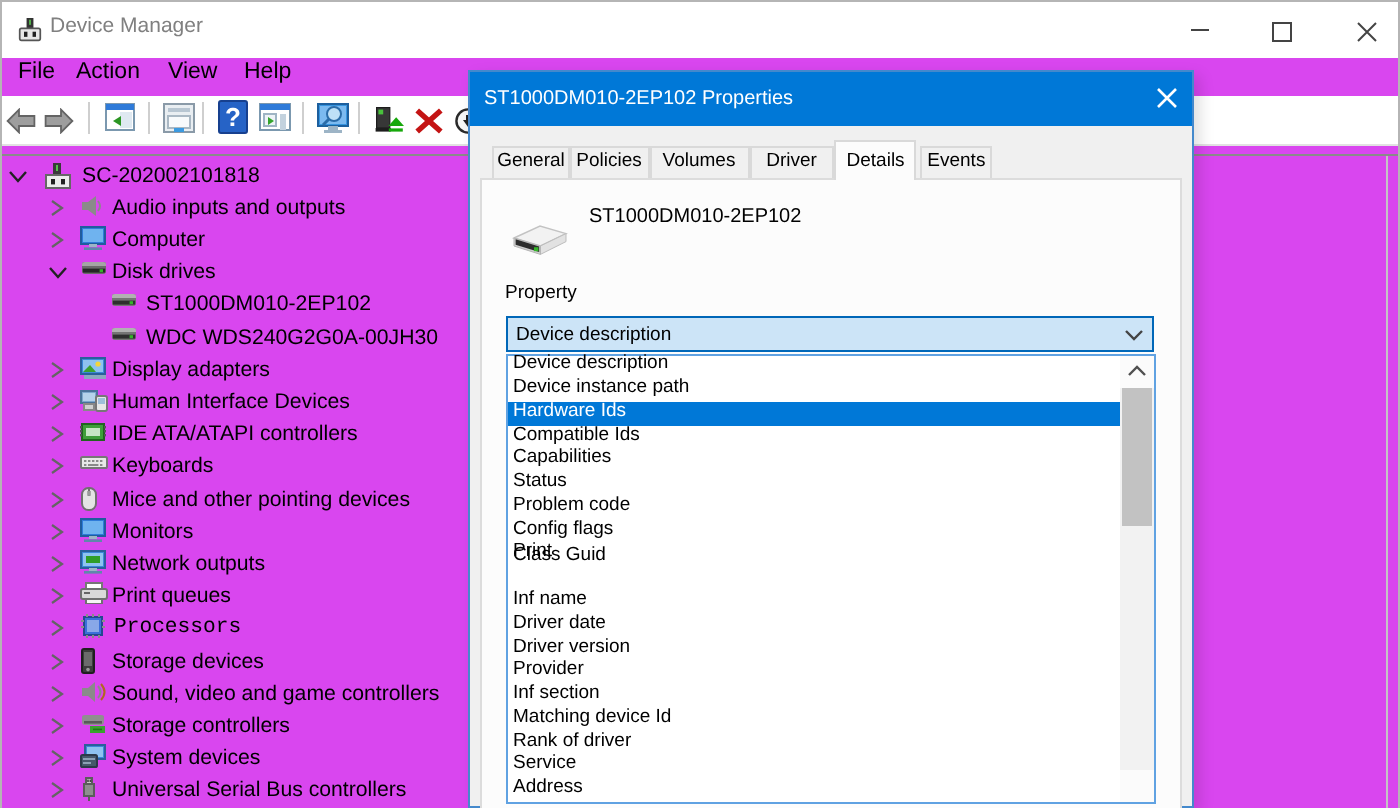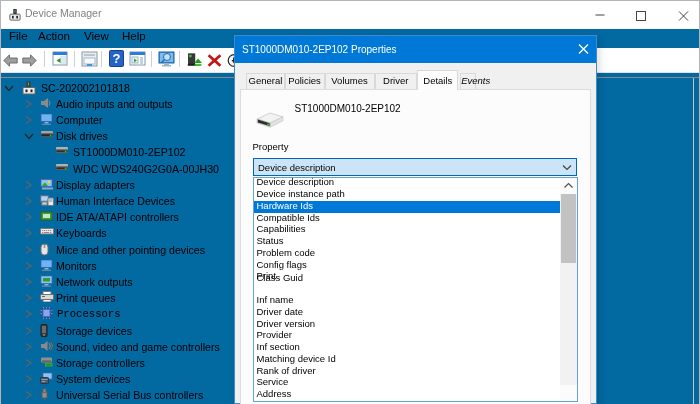--- a/index.html
+++ b/index.html
@@ -1,17 +1,17 @@
 <!DOCTYPE html>
 <html><head>
 <meta charset="utf-8">
 <style>
   html,body{margin:0;padding:0;}
   body{width:700px;height:404px;overflow:hidden;font-family:"Liberation Sans",sans-serif;-webkit-font-smoothing:antialiased;}
-  .win{position:absolute;left:0;top:0;width:700px;height:404px;background:#0369a1;border-left:1px solid #b5b5b5;border-top:1px solid #b5b5b5;border-right:1px solid #b5b5b5;box-sizing:border-box;}
+  .win{position:absolute;left:0;top:0;width:700px;height:404px;background:#d946ef;border-left:1px solid #b5b5b5;border-top:1px solid #b5b5b5;border-right:1px solid #b5b5b5;box-sizing:border-box;}
   .abs{position:absolute;}
   
   .tbar{position:absolute;left:0;top:0;width:100%;height:28px;background:#fff;}
   .ttext{position:absolute;left:24px;top:6px;font-size:10.5px;color:#808080;}
   .wbtn{position:absolute;top:0;width:30px;height:28px;color:#1a1a1a;}
   
   .menu{position:absolute;top:29px;height:18px;font-size:11.5px;color:#000;}
   
   .tool{position:absolute;left:0;top:47px;width:100%;height:25px;background:#fff;border-bottom:1px solid #e2e2e2;box-sizing:border-box;}
   .sep{position:absolute;top:3px;width:1px;height:16px;background:#cfcfcf;}
@@ -401,21 +401,21 @@
       <div class="txt">ST1000DM010-2EP102 Properties</div>
       <svg class="dclose" width="32" height="27">
           <path d="M12 8.5 L21 17.5 M21 8.5 L12 17.5" stroke="#fff" stroke-width="1.3" fill="none"></path>
         </svg>
     </div>
     <div class="tab" style="left:11px;width:39px;">General</div>
     <div class="tab" style="left:49.5px;width:40px;">Policies</div>
     <div class="tab" style="left:89.5px;width:50px;">Volumes</div>
     <div class="tab" style="left:139.5px;width:42.5px;">Driver</div>
     <div class="tab active" style="left:182.3px;width:41px;">Details</div>
-    <div class="tab" style="left:225.2px;width:16px;font-style:italic;">Events</div>
+    <div class="tab" style="left:225.2px;width:36px;">Events</div>
     <div class="page"></div>
     <svg class="abs" style="left:21px;top:76px;z-index:2" width="28" height="16" viewBox="0 0 28 16">
       <path d="M1 7 L14 1 L27 4.8 L14.2 11 Z" fill="#f2f2f2" stroke="#c3c3c3" stroke-width="0.7"></path>
       <path d="M14.2 11 L27 4.8 L27 8.8 L14.2 15.2 Z" fill="#e2e2e2" stroke="#bdbdbd" stroke-width="0.5"></path>
       <path d="M1 7 L14.2 11 L14.2 15.2 L1 11 Z" fill="#cfcfcf" stroke="#b5b5b5" stroke-width="0.5"></path>
       <path d="M1.8 7.6 L13.6 11.2 L13.6 14 L1.8 10.4 Z" fill="#2d2d2d"></path>
       <rect x="11" y="11.6" width="2.2" height="2" fill="#35b52a"></rect>
     </svg>
     <div class="abs" style="left:59.5px;top:66.5px;font-size:10px;z-index:2;">ST1000DM010-2EP102</div>
     <div class="abs" style="left:17.5px;top:104.5px;font-size:9.5px;z-index:2;">Property</div>

